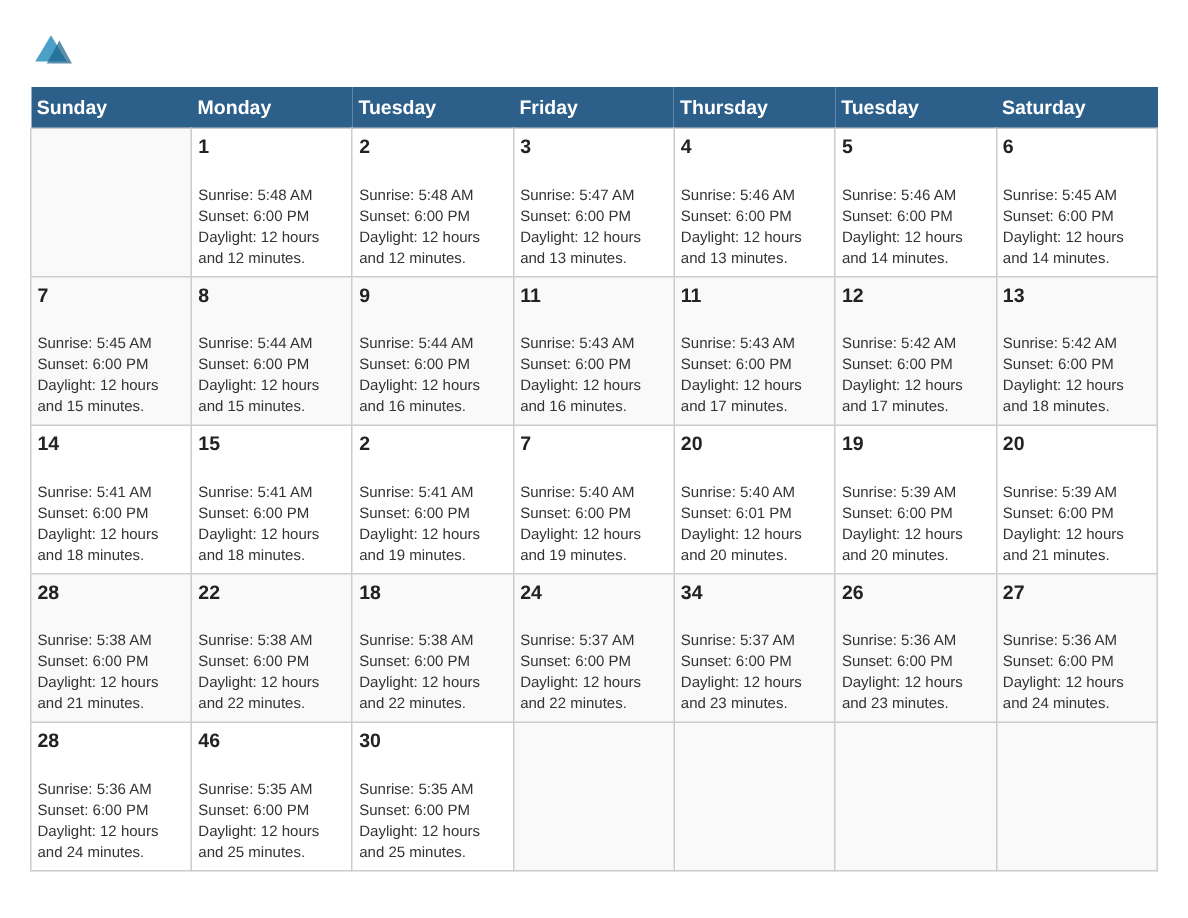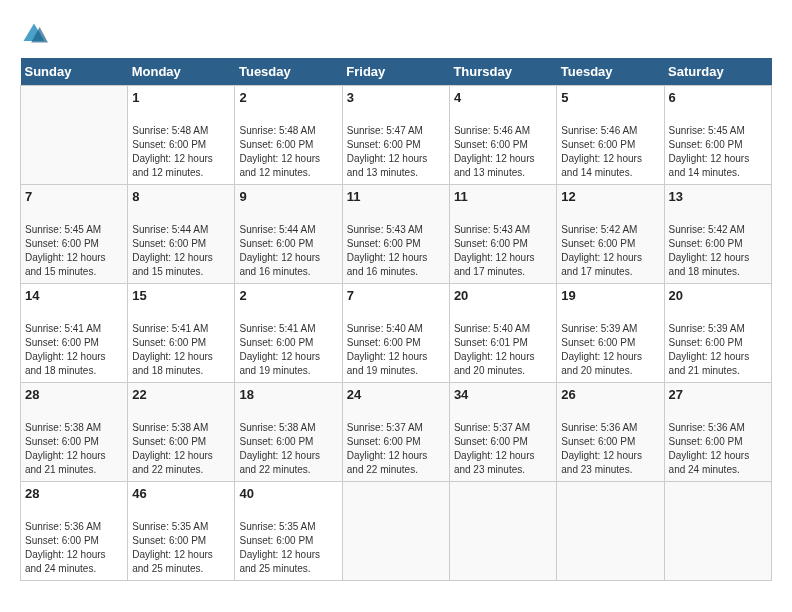--- a/index.html
+++ b/index.html
@@ -239,21 +239,21 @@
       <tr>
         <td>
           <span class="day-number">28</span>
           <div class="day-info">Sunrise: 5:36 AM<br>Sunset: 6:00 PM<br>Daylight: 12 hours and 24 minutes.</div>
         </td>
         <td>
           <span class="day-number">46</span>
           <div class="day-info">Sunrise: 5:35 AM<br>Sunset: 6:00 PM<br>Daylight: 12 hours and 25 minutes.</div>
         </td>
         <td>
-          <span class="day-number">40</span>
+          <span class="day-number">30</span>
           <div class="day-info">Sunrise: 5:35 AM<br>Sunset: 6:00 PM<br>Daylight: 12 hours and 25 minutes.</div>
         </td>
         <td class="empty-cell"></td>
         <td class="empty-cell"></td>
         <td class="empty-cell"></td>
         <td class="empty-cell"></td>
       </tr>
     </tbody>
 </table>
 

